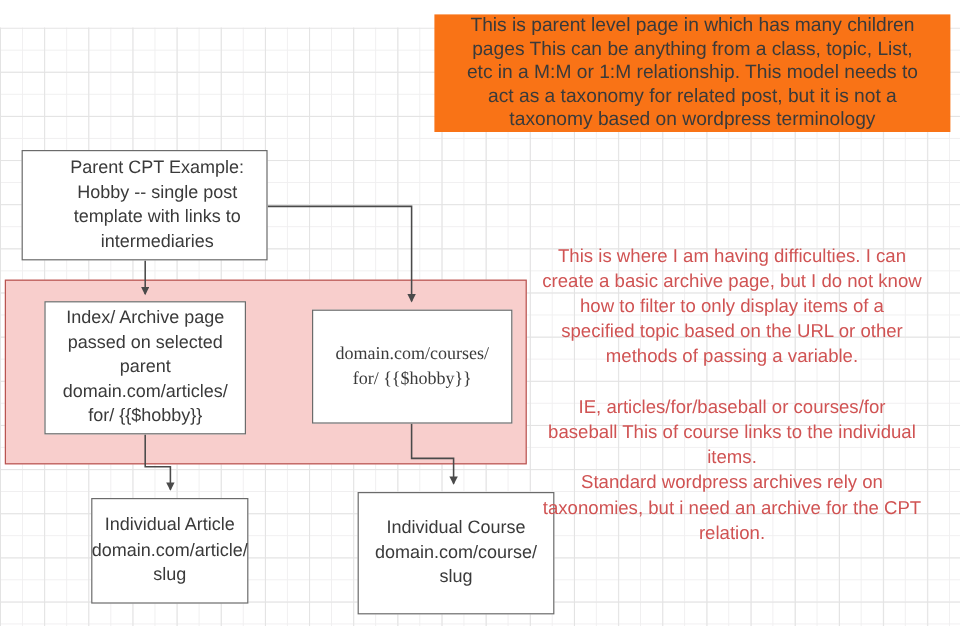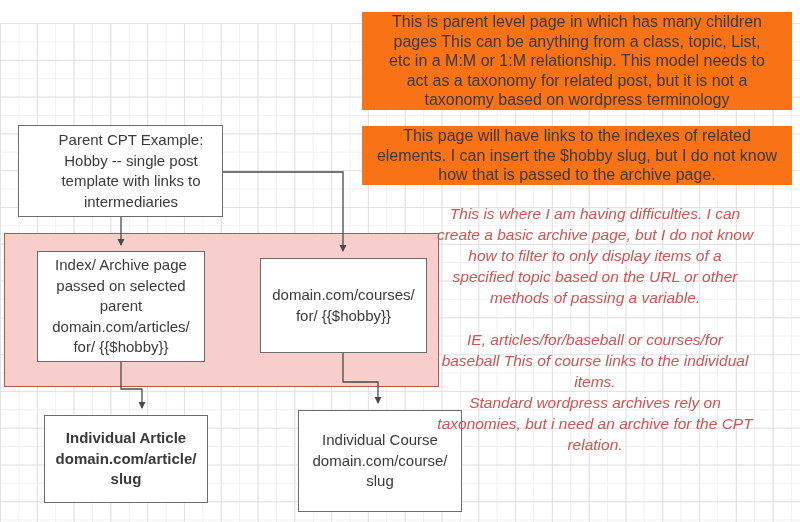--- a/index.html
+++ b/index.html
@@ -34,33 +34,33 @@
     box-sizing:border-box;z-index:1;
   }
   .node{
     position:absolute;background:#fff;border:1px solid var(--box-stroke);
     box-sizing:border-box;display:flex;align-items:center;justify-content:center;
     text-align:center;white-space:pre-line;font-size:15px;line-height:20.5px;
     z-index:3;padding:2px;
   }
   .node-parent   {left:18px; top:125px;width:205px;height:92px;padding-left:23px;}
   .node-index    {left:37px; top:251px;width:168px;height:111px;}
-  .node-courses  {left:260px;top:258px;width:167px;height:95px;}
-  .node-article  {left:44px; top:415px;width:164px;height:88px;font-weight:bold;}
+  .node-courses  {left:260px;top:258px;width:167px;height:95px;font-family:Liberation Serif, serif;}
+  .node-article  {left:76px; top:415px;width:131px;height:88px;}
   .node-course   {left:298px;top:410px;width:164px;height:102px;}
   .svglayer{z-index:2;}
   .note{
     position:absolute;background:#f97316;text-align:center;white-space:pre-line;
     z-index:4;
   }
   .note-black{font-size:16px;line-height:19.5px;color:var(--ink);}
   .note-red{font-size:15.5px;line-height:21px;color:var(--red-text);}
   .note-top  {left:362px;top:12px; width:430px;}
   .note-links{left:362px;top:126px;width:430px;}
-  .note-diff {left:410px;top:203px;width:370px;background:transparent;font-style:italic;}
+  .note-diff {left:425px;top:203px;width:370px;background:transparent;}
 </style>
 </head>
 <body>
 
 <div class="stage">
 
   <div class="grid"></div>
 
   <div class="pink-region"></div>
 
@@ -97,23 +97,20 @@
   <div class="node node-course">Individual Course
 domain.com/course/
 slug</div>
 
   <div class="note note-black note-top">This is parent level page in which has many children
 pages  This can be anything from a class, topic, List,
 etc in a M:M  or 1:M relationship. This model needs to
 act as a taxonomy for related post, but it is not a
 taxonomy based on wordpress terminology</div>
 
-  <div class="note note-black note-links">This page will have links to the indexes of related
-elements. I can insert the $hobby slug, but I do not know
-how that is passed to the archive page.</div>
 
   <div class="note note-red note-diff">This is where I am having difficulties.  I can
 create a basic archive page, but I do not know
 how to  filter to only display items of a
 specified topic based on the URL or other
 methods of passing a variable.
 
 IE, articles/for/baseball  or courses/for
 baseball  This of course links to the individual
 items.

